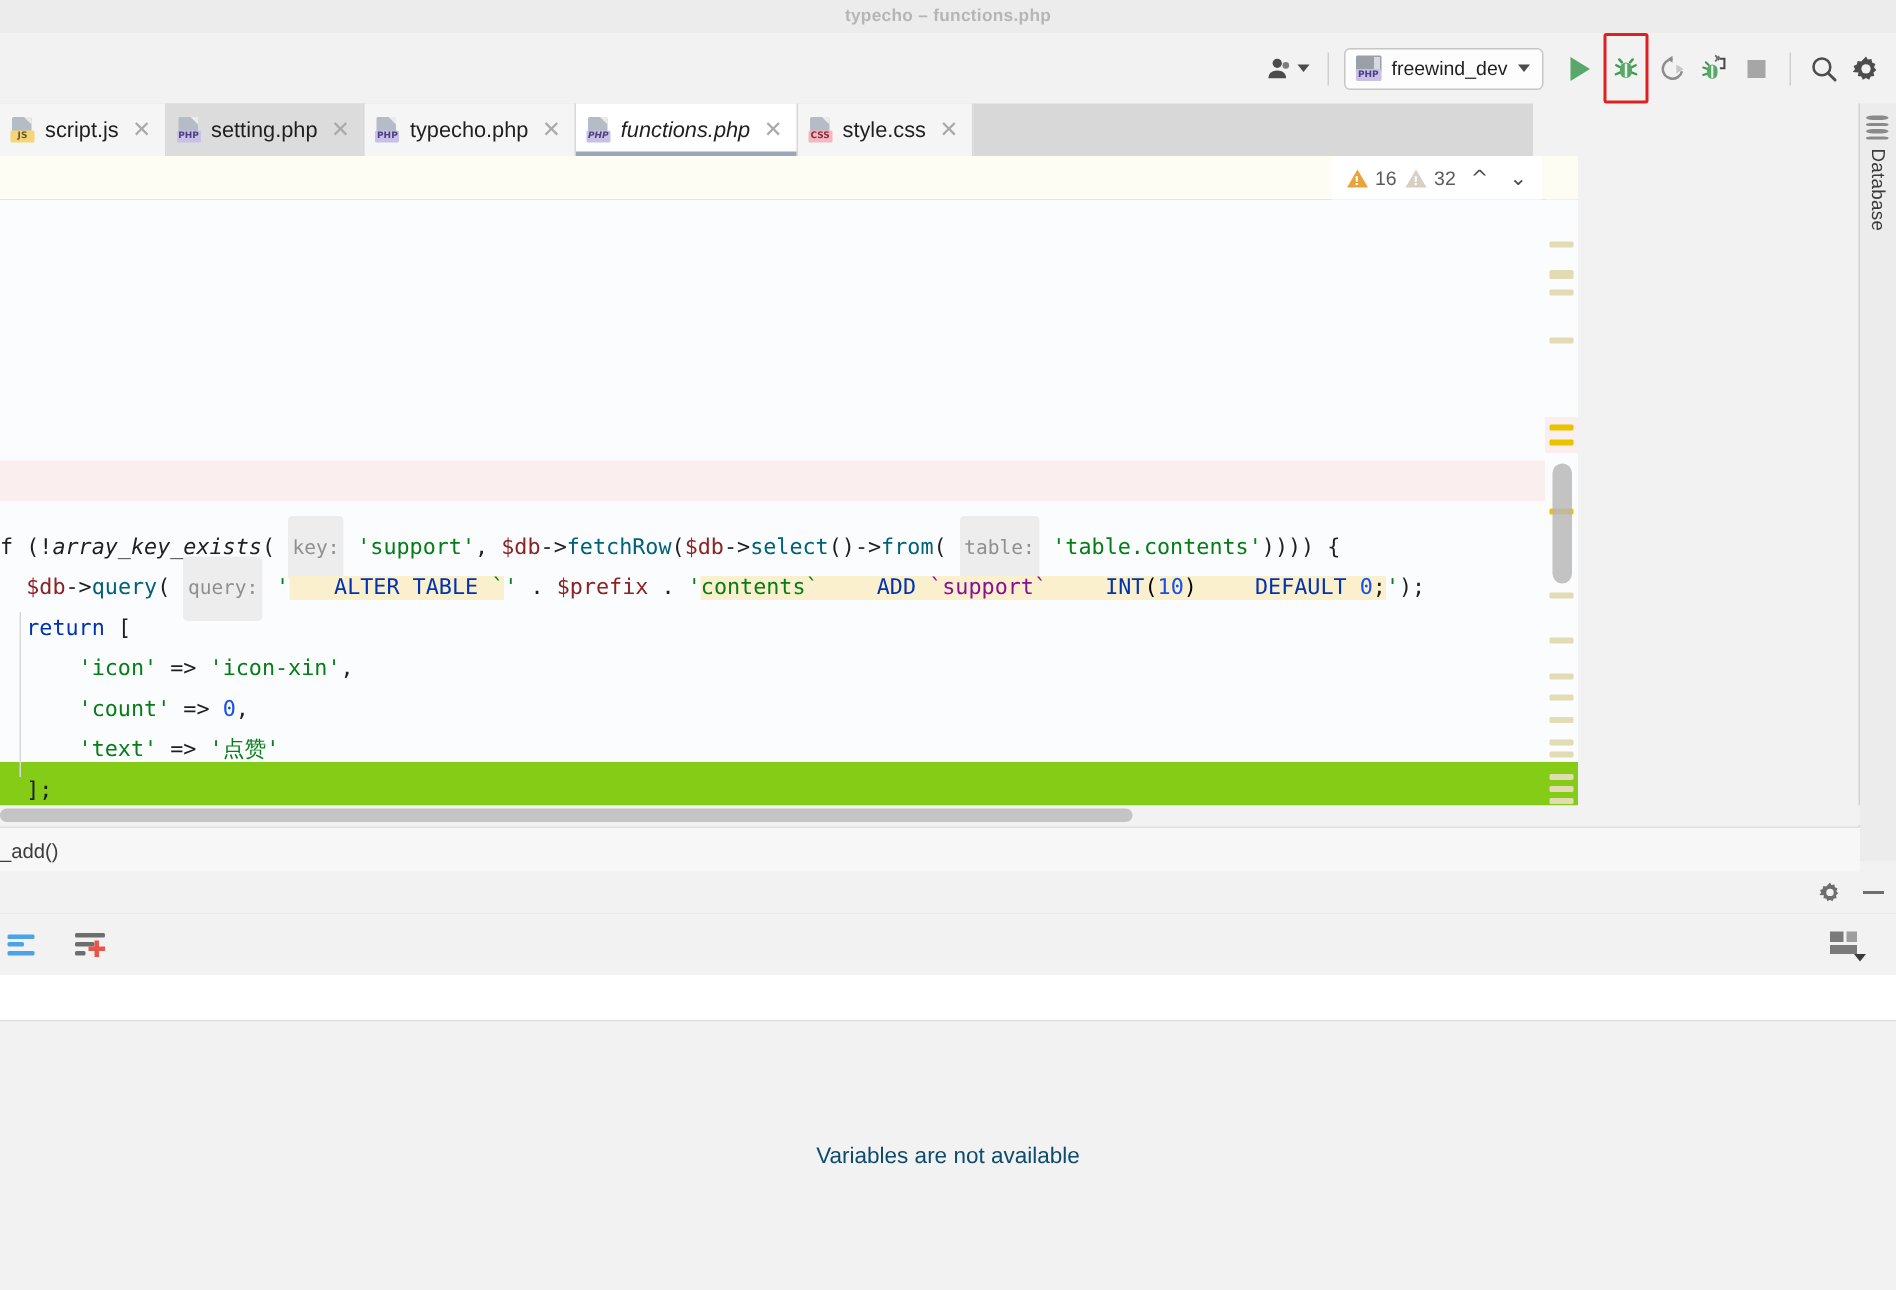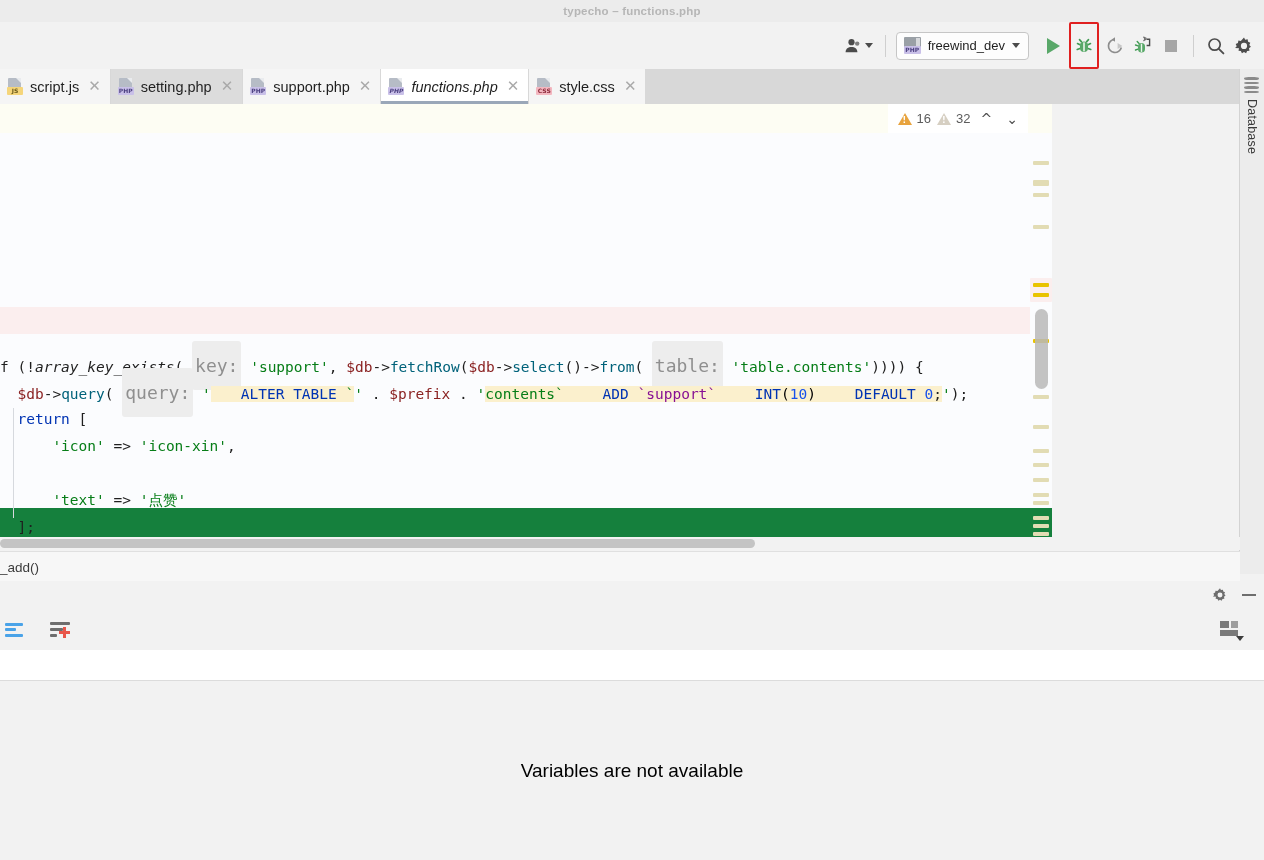--- a/index.html
+++ b/index.html
@@ -63,21 +63,21 @@
 
   .debug-highlight{
     border:2px solid #e02020;border-radius:2px;
     width:30px;height:47px;box-sizing:border-box;
     display:flex;align-items:center;justify-content:center;
     margin:0 2px;
   }
 
   
   .tabsbar{
-    position:absolute;left:0;top:69px;width:1240px;height:35px;
+    position:absolute;left:0;top:69px;width:1022px;height:35px;
     background:#d8d8d8;display:flex;align-items:stretch;
   }
   .tab{
     display:flex;align-items:center;gap:7px;
     padding:0 9px 0 7px;height:35px;box-sizing:border-box;
     background:#f5f5f5;position:relative;cursor:default;
     border-right:1px solid #d8d8d8;
   }
   .tab.inactive-grey{background:#dcdcdc;}
   .tab.active{background:#ffffff;font-style:italic;}
@@ -111,21 +111,21 @@
   .dbstrip .dbicon i{
     display:block;height:2.5px;background:#8a8a8a;border-radius:50%/100%;margin-bottom:2px;
   }
   .dbstrip .dblabel{
     position:absolute;left:50%;top:30px;transform:translateX(-50%) ;
     writing-mode:vertical-rl;font-size:12.5px;color:#3a3a3a;letter-spacing:.2px;
   }
 
   
   .editor{
-    position:absolute;left:0;top:104px;width:1052px;height:433px;background:#15803d;
+    position:absolute;left:0;top:104px;width:1052px;height:433px;background:#84cc16;
     overflow:hidden;
   }
   .insp-strip{
     position:absolute;left:0;top:0;width:1240px;height:29px;background:#fdfdf3;
   }
   .insp-right{
     position:absolute;right:24px;top:0;height:29px;display:flex;align-items:center;gap:6px;
     background:#ffffff;padding:0 6px 0 10px;
   }
   .warn-item{display:flex;align-items:center;gap:5px;}
@@ -149,21 +149,21 @@
   .line{position:absolute;left:0;white-space:pre;height:27px;line-height:27px;}
   .hl-line{position:absolute;left:0;width:1097px;height:27px;background:#fbeeee;}
 
   .kw{color:#0033b3;}
   .fn{color:#00627a;}
   .str{color:#067d17;}
   .num{color:#1750eb;}
   .plain{color:#1f1f1f;}
   .dbvar{color:#8b2323;}
   .param-hint{
-    background:#ededed;color:#8f8f8f;border-radius:3px;padding:14px 3px;font-size:18px;
+    background:#ededed;color:#8f8f8f;border-radius:3px;padding:14px 3px;font-size:13px;
   }
   .sql-hl{background:#fbf0cd;}
   .sql-kw{color:#0033b3;padding-left:30px;}
   .sql-ident{color:#871094;}
   .italic-fn{font-style:italic;color:#1f1f1f;}
   .italic-get{font-style:italic;color:#00627a;border-bottom:1px dotted #3a7fc1;}
 
   
   .browser-pop{
     position:absolute;left:1063px;top:143px;width:115px;height:30px;
@@ -236,21 +236,21 @@
   .layout-ic .dn{position:absolute;right:-4px;bottom:-4px;width:0;height:0;border-left:4px solid transparent;border-right:4px solid transparent;border-top:5px solid #3c3c3c;}
 
   .frames-pane{
     position:absolute;left:0;top:650px;width:1264px;height:30px;background:#ffffff;
     border-bottom:1px solid #dcdcdc;
   }
   .vars-pane{
     position:absolute;left:0;top:681px;width:1264px;height:179px;background:#f2f2f2;
     display:flex;align-items:center;justify-content:center;
   }
-  .vars-pane .msg{font-size:19px;color:#000000;}
+  .vars-pane .msg{font-size:15px;color:#0c4a6e;}
   svg{display:block;}
 </style>
 </head>
 <body>
 
 <div id="app">
 
   <div class="titlebar">
     <span class="title">typecho – functions.php</span>
   </div>
@@ -365,21 +365,21 @@
         </span>
       <span class="tname">setting.php</span>
       <span class="xclose">✕</span>
     </div>
 
     <div class="tab">
       <span class="file-ic">
           <span class="pg"></span>
           <span class="tg php">PHP</span>
         </span>
-      <span class="tname">support.php</span>
+      <span class="tname">typecho.php</span>
       <span class="xclose">✕</span>
     </div>
 
     <div class="tab active">
       <span class="file-ic">
           <span class="pg"></span>
           <span class="tg php">PHP</span>
         </span>
       <span class="tname">functions.php</span>
       <span class="xclose">✕</span>
@@ -431,20 +431,21 @@
 
 
       <div class="line" style="top:219px;"><span class="plain">f (!</span><span class="italic-fn">array_key_exists</span><span class="plain">( </span><span class="param-hint">key:</span><span class="plain"> </span><span class="str">'support'</span><span class="plain">, </span><span class="dbvar">$db</span><span class="plain">-&gt;</span><span class="fn">fetchRow</span><span class="plain">(</span><span class="dbvar">$db</span><span class="plain">-&gt;</span><span class="fn">select</span><span class="plain">()-&gt;</span><span class="fn">from</span><span class="plain">( </span><span class="param-hint">table:</span><span class="plain"> </span><span class="str">'table.contents'</span><span class="plain">)))) {</span></div>
 
       <div class="line" style="top:246px;"><span class="plain">  </span><span class="dbvar">$db</span><span class="plain">-&gt;</span><span class="fn">query</span><span class="plain">( </span><span class="param-hint">query:</span><span class="plain"> </span><span class="str">'</span><span class="sql-hl"><span class="sql-kw">ALTER TABLE</span> <span class="str">`</span></span><span class="str">'</span><span class="plain"> . </span><span class="dbvar">$prefix</span><span class="plain"> . </span><span class="str">'</span><span class="sql-hl"><span class="str">contents`</span> <span class="sql-kw">ADD</span> <span class="sql-ident">`support`</span> <span class="sql-kw">INT</span>(<span class="num">10</span>) <span class="sql-kw">DEFAULT</span> <span class="num">0</span><span class="plain">;</span></span><span class="str">'</span><span class="plain">);</span></div>
 
       <div class="line" style="top:273px;"><span class="plain">  </span><span class="kw">return</span><span class="plain"> [</span></div>
 
       <div class="line" style="top:300px;"><span class="plain">      </span><span class="str">'icon'</span><span class="plain"> =&gt; </span><span class="str">'icon-xin'</span><span class="plain">,</span></div>
 
+      <div class="line" style="top:327px;"><span class="plain">      </span><span class="str">'count'</span><span class="plain"> =&gt; </span><span class="num">0</span><span class="plain">,</span></div>
 
       <div class="line" style="top:354px;"><span class="plain">      </span><span class="str">'text'</span><span class="plain"> =&gt; </span><span class="str">'点赞'</span></div>
 
       <div class="line" style="top:381px;"><span class="plain">  ];</span></div>
 
       <div style="position:absolute;left:13px;top:275px;width:1px;height:110px;background:#d6d9de;"></div>
     </div>
 
     <div class="vsplit"></div>
     <div class="code-right-pane"></div>

